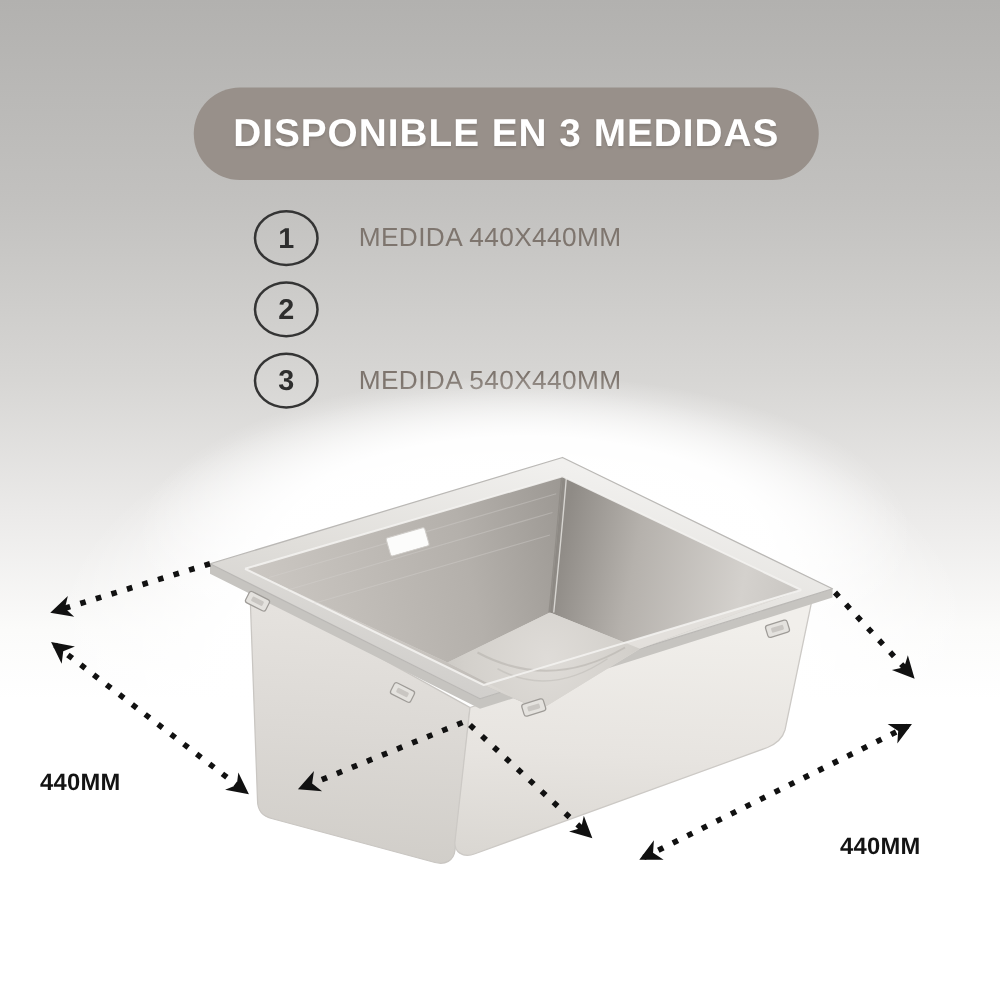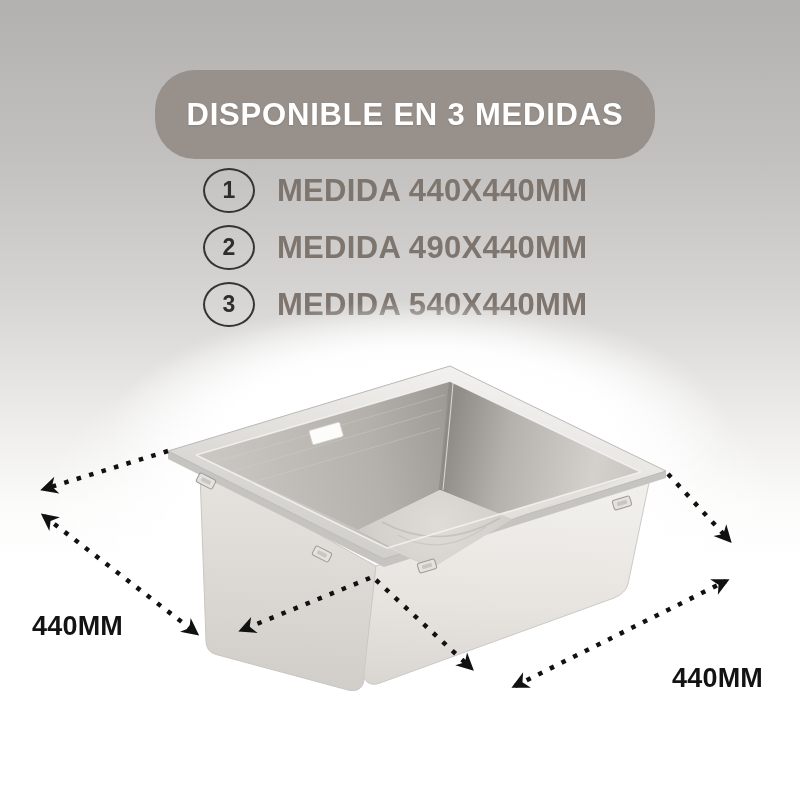--- a/index.html
+++ b/index.html
@@ -8,40 +8,40 @@
     font-family:"Liberation Sans",sans-serif;
     -webkit-font-smoothing:antialiased;
   }
   .page{
     position:relative;width:800px;height:800px;overflow:hidden;
     background:
       radial-gradient(ellipse 120% 60% at 50% 108%, rgba(255,255,255,.9) 0%, rgba(255,255,255,0) 60%),
       linear-gradient(180deg,#b2b1af 0%,#c2c1bf 20%,#d7d6d4 38%,#ecebea 52%,#fbfbfa 63%,#ffffff 70%,#ffffff 100%);
   }
   .banner{
-    position:absolute;left:155px;top:70px;width:500px;height:89px;
+    position:absolute;left:155px;top:70px;width:500px;height:74px;
     border-radius:40px;display:flex;align-items:center;justify-content:center;
     font-weight:bold;font-size:31px;letter-spacing:.8px;
     text-shadow:0 1px 2px rgba(0,0,0,.12);
     text-align:right;
   }
   .sizes{position:absolute;left:203px;top:162px;}
   .size-row{display:flex;align-items:center;height:57px;}
   .num-circle{
     width:48px;height:41px;border:2.5px solid #343434;border-radius:50%;
     display:flex;align-items:center;justify-content:center;flex:0 0 auto;
     font-weight:bold;font-size:23px;color:#2e2e2e;background:transparent;
   }
   .size-label{
-    margin-left:22px;font-weight:bold;font-size:31px;letter-spacing:.3px;
+    margin-left:32px;font-weight:normal;font-size:21px;letter-spacing:.3px;
     white-space:nowrap;
   }
   .sink-svg{position:absolute;left:0;top:0;}
   .dim-label{
-    position:absolute;font-weight:bold;font-size:27px;color:#131313;
+    position:absolute;font-weight:bold;font-size:19px;color:#131313;
     letter-spacing:.2px;white-space:nowrap;line-height:27px;
   }
   .dim-label-left{left:32px;top:613px;}
   .dim-label-right{left:672px;top:662px;line-height:32px;}
   .dim-label-right div{height:32px;}
 </style>
 </head>
 <body>
 
 <div class="page">
@@ -50,21 +50,20 @@
     <span>DISPONIBLE EN 3 MEDIDAS</span>
   </div>
 
   <div class="sizes" style="color:#7e756e;">
     <div class="size-row">
       <div class="num-circle">1</div>
       <div class="size-label">MEDIDA 440X440MM</div>
     </div>
     <div class="size-row">
       <div class="num-circle">2</div>
-      <div class="size-label">MEDIDA 490X440MM</div>
     </div>
     <div class="size-row">
       <div class="num-circle">3</div>
       <div class="size-label">MEDIDA 540X440MM</div>
     </div>
   </div>
 
   <svg class="sink-svg" width="800" height="800" viewBox="0 0 800 800" xmlns="http://www.w3.org/2000/svg">
     <defs>
       <radialGradient id="halo" cx="50%" cy="50%" r="50%">

